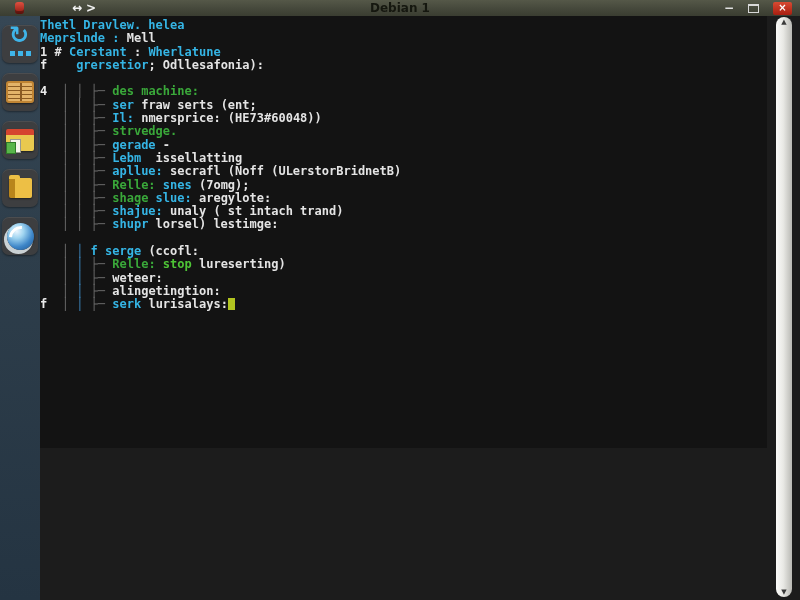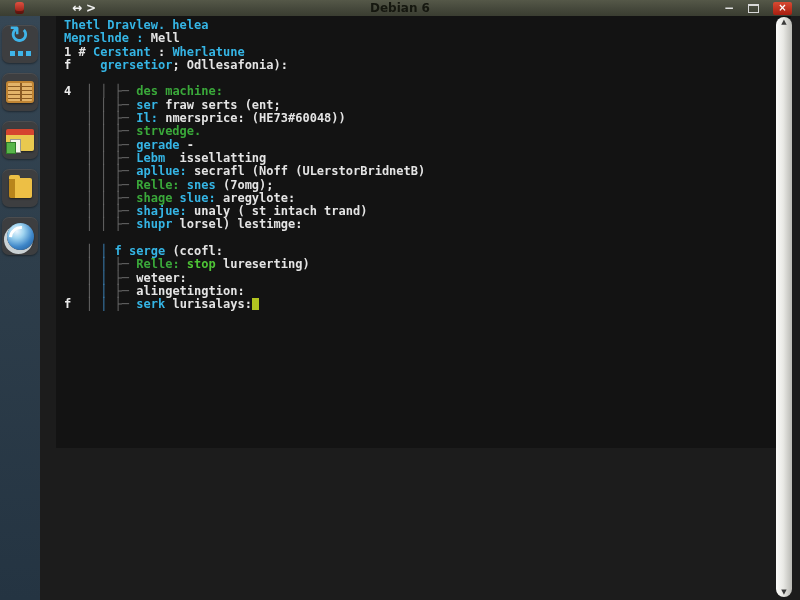--- a/index.html
+++ b/index.html
@@ -61,21 +61,21 @@
     width:11px; height:4px; background:#edbf45; border-radius:2px 2px 0 0; }
 
   .browser-icon { width:27px; height:27px; border-radius:50%;
     background:radial-gradient(circle at 36% 30%,#eaf6ff 0%,#9fd4f0 28%,#3e86c8 62%,#1c4f8a 100%);
     box-shadow:-2px 3px 0 1px rgba(218,226,230,.9), 0 1px 2px rgba(0,0,0,.5); }
   .browser-icon::before { content:""; position:absolute; top:3px; left:2px;
     width:18px; height:18px; border-radius:50%; border:3px solid transparent;
     border-top-color:#ffffff; transform:rotate(-40deg); }
 
   
-  .terminal { position:absolute; left:56px; top:16px; width:735px; height:432px;
+  .terminal { position:absolute; left:32px; top:16px; width:735px; height:432px;
     background:#131313; z-index:3; }
   .term-text { padding:3px 0 0 8px; font:bold 12px/13.3px "DejaVu Sans Mono","Liberation Mono",monospace;
     white-space:pre; }
   .line { height:13.3px; }
   .cursor { display:inline-block; width:7px; height:12px; vertical-align:-2px; }
 
   
   .scrollbar { position:absolute; right:8px; top:17px; width:16px; height:580px;
     background:linear-gradient(90deg,#fbfbf9 0%,#e9e9e5 45%,#b9b9b4 100%);
     border-radius:8px; z-index:6; display:flex; flex-direction:column;
@@ -84,21 +84,21 @@
 </style>
 </head>
 <body>
 
 <div class="titlebar">
   <div class="app-badge"></div>
   <div class="nav-arrows">
     <span>↔</span>
     <span>&gt;</span>
   </div>
-  <div class="win-title">Debian 6</div>
+  <div class="win-title">Debian 1</div>
   <div class="controls">
     <span class="ctrl-min">−</span>
     <span class="ctrl-max"></span>
     <span class="ctrl-close">×</span>
   </div>
 </div>
 
 <div class="sidebar">
     <div class="tile">
       <div class="appicon updater-icon"></div>

